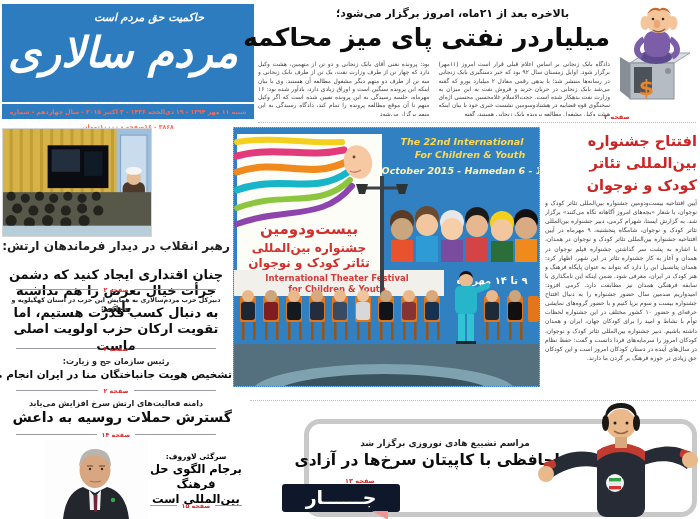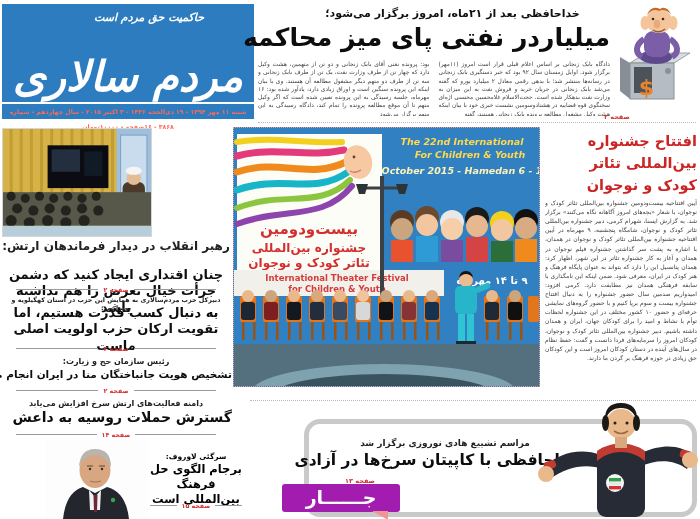--- a/index.html
+++ b/index.html
@@ -1,22 +1,22 @@
 <!DOCTYPE html>
 <html lang="fa"><head>
 <meta charset="utf-8">
 <style>
   html,body{margin:0;padding:0;background:#fff;}
   #page{position:relative;width:700px;height:519px;background:#fff;overflow:hidden;
         font-family:"DejaVu Sans",sans-serif;direction:rtl;}
   
   .masthead{position:absolute;left:2px;top:4px;width:252px;height:98px;background:#2d7cbf;color:#fff;}
   .masthead .tagline{position:absolute;top:7px;right:50px;font-size:11px;font-style:italic;font-weight:bold;}
-  .masthead .title{position:absolute;top:20px;left:6px;right:6px;text-align:center;
-                   font-size:42px;font-weight:bold;font-style:italic;line-height:1.4;letter-spacing:-1px;margin-top:24px;}
+  .masthead .title{position:absolute;top:20px;left:6px;right:6px;text-align:left;
+                   font-size:42px;font-weight:bold;font-style:italic;line-height:1.4;letter-spacing:-1px;}
   .datebar{position:absolute;left:2px;top:104px;width:252px;height:15px;background:#2d7cbf;
            color:#ff6a55;font-size:6.2px;font-weight:bold;line-height:15px;text-align:center;}
   
   .lead-kicker{position:absolute;left:300px;top:7px;width:305px;text-align:center;font-size:11px;font-weight:bold;color:#111;}
   .lead-headline{position:absolute;left:256px;top:23px;width:354px;text-align:center;
                  font-size:25px;font-weight:bold;color:#0d0d0d;letter-spacing:-1px;white-space:nowrap;}
   .lead-cols{position:absolute;left:258px;top:60px;width:352px;height:56px;display:flex;gap:9px;
              font-size:5.9px;line-height:1.4;color:#3c3c3c;text-align:justify;overflow:hidden;}
   .lead-cols .col{flex:1;}
   .pageref{font-size:6.5px;color:#d23030;font-weight:bold;}
@@ -52,38 +52,38 @@
                 font-size:6px;line-height:1.52;color:#3c3c3c;text-align:justify;overflow:hidden;}
   
   .sportbox{position:absolute;left:304px;top:419px;width:383px;height:88px;background:#fff;
             border:5px solid #c9c9c9;border-radius:16px;z-index:1;}
   .sport-kicker{position:absolute;left:310px;top:438px;width:270px;text-align:center;
                 font-size:9px;font-weight:bold;color:#222;z-index:2;}
   .sport-headline{position:absolute;left:300px;top:451px;width:280px;text-align:center;
                   font-size:15.5px;font-weight:bold;color:#0d0d0d;z-index:2;white-space:nowrap;}
   .sport-page{position:absolute;left:332px;top:477px;width:56px;text-align:center;z-index:6;}
   .player-photo{position:absolute;left:535px;top:397px;width:163px;height:120px;z-index:4;}
-  .jar{position:absolute;left:282px;top:484px;width:118px;height:28px;background:#a21caf;
+  .jar{position:absolute;left:282px;top:484px;width:118px;height:28px;background:#0f172a;
        border-radius:3px;z-index:5;color:#fff;font-weight:bold;font-size:19px;
        text-align:center;line-height:26px;letter-spacing:1px;}
   .jar-tail{position:absolute;left:372px;top:511px;width:0;height:0;z-index:5;
             border-left:16px solid transparent;border-top:9px solid #f19494;}
 </style>
 </head>
 <body>
 
 <div id="page">
 
   <div class="masthead">
     <div class="tagline">حاکمیت حق مردم است</div>
     <div class="title">مردم سالاری</div>
   </div>
   <div class="datebar">شنبه ۱۱ مهر ۱۳۹۴ - ۱۹ ذی‌الحجه ۱۴۳۶ - ۳ اکتبر ۲۰۱۵ - سال چهاردهم - شماره ۳۸۶۸ - ۱۶صفحه - ۱۰۰۰۰تومان</div>
 
-  <div class="lead-kicker">خداحافظی بعد از ۲۱ماه، امروز برگزار می‌شود؛</div>
+  <div class="lead-kicker">بالاخره بعد از ۲۱ماه، امروز برگزار می‌شود؛</div>
   <div class="lead-headline">میلیاردر نفتی پای میز محاکمه</div>
   <div class="lead-cols">
     <div class="col">دادگاه بابک زنجانی بر اساس اعلام قبلی قرار است امروز (۱۱مهر) برگزار شود. اوایل زمستان سال ۹۲ بود که خبر دستگیری بابک زنجانی در رسانه‌ها منتشر شد؛ با بدهی رقمی معادل ۲ میلیارد یورو که گفته می‌شد بابک زنجانی در جریان خرید و فروش نفت به این میزان به وزارت نفت بدهکار شده است. حجت‌الاسلام غلامحسین محسنی اژه‌ای سخنگوی قوه قضاییه در هشتادوسومین نشست خبری خود با بیان اینکه هیئت وکیل مشغول مطالعه پرونده بابک زنجانی هستند، گفته</div>
     <div class="col">بود: پرونده نفتی آقای بابک زنجانی و دو تن از متهمین، هشت وکیل دارد که چهار تن از طرف وزارت نفت، یک تن از طرف بابک زنجانی و سه تن از طرف دو متهم دیگر مشغول مطالعه آن هستند. وی با بیان اینکه این پرونده سنگین است و اوراق زیادی دارد، یادآور شده بود: ۱۶ مهرماه، جلسه رسیدگی به این پرونده تعیین شده است که اگر وکیل متهم تا آن موقع مطالعه پرونده را تمام کند، دادگاه رسیدگی به این متهم برگزار می‌شود</div>
   </div>
   <div class="pageref lead-page">صفحه ۲</div>
   <div class="dotsep dot-top"></div>
 
   <svg class="caricature" viewBox="0 0 86 100">
     <polygon points="18,58 34,48 78,48 62,58" fill="#d8dde2" stroke="#9aa1a8" stroke-width="1"></polygon>

